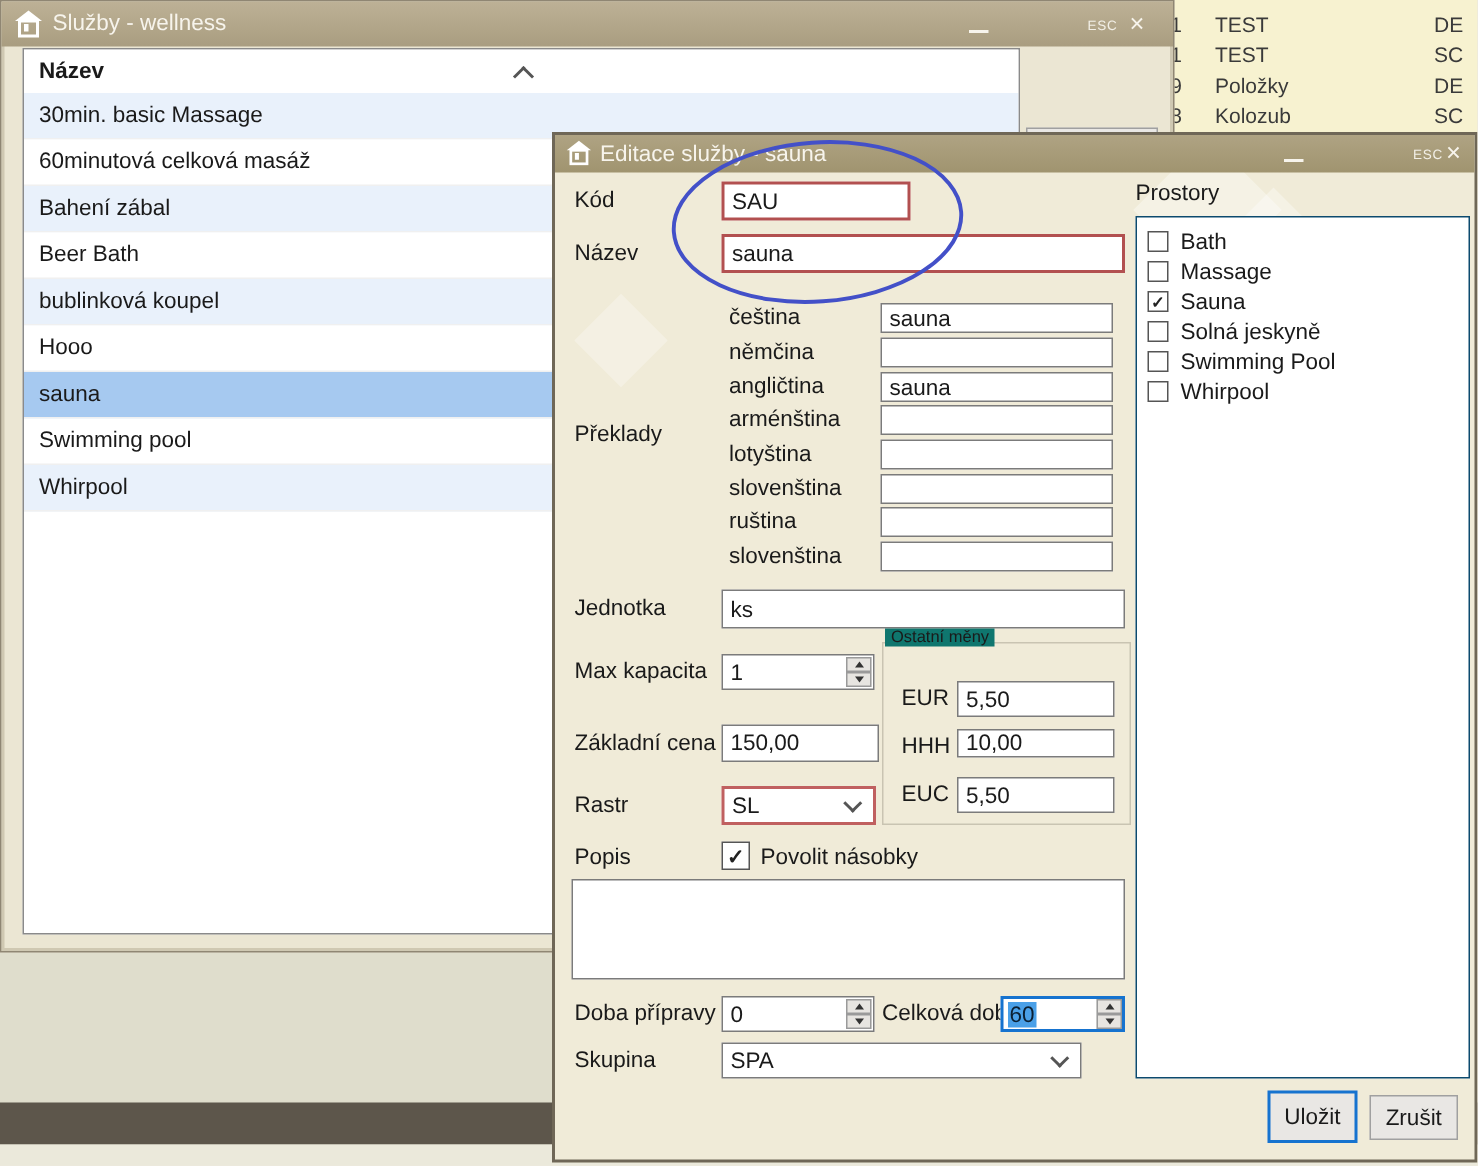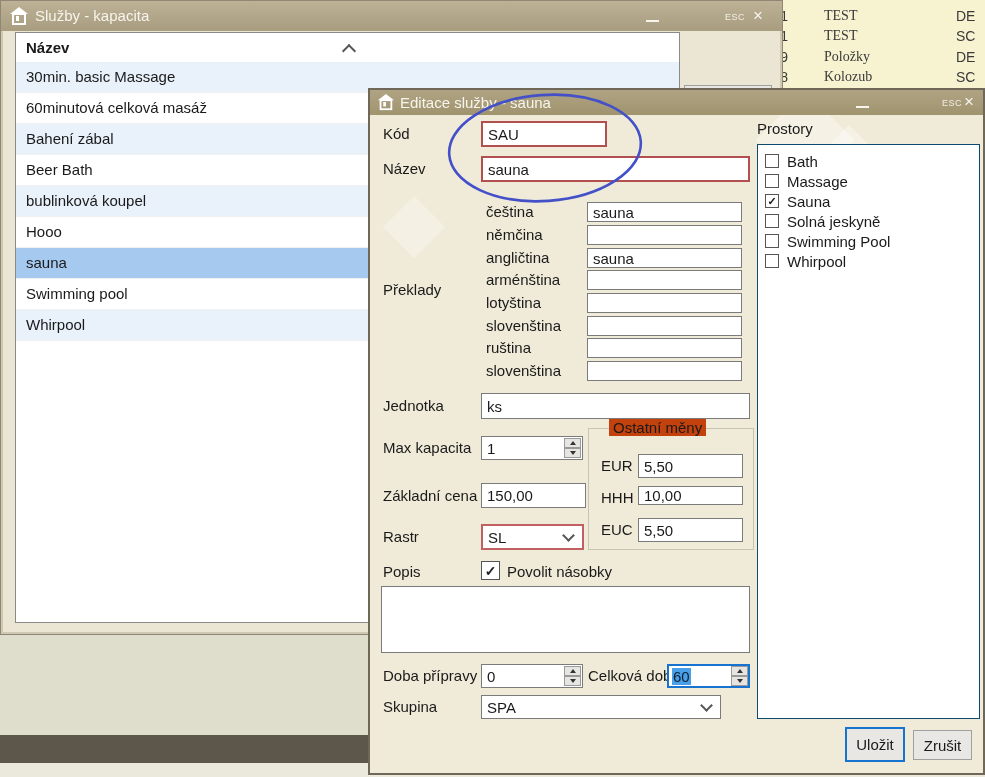--- a/index.html
+++ b/index.html
@@ -2,21 +2,21 @@
 <html><head>
 <meta charset="utf-8">
 <style>
   html,body{margin:0;padding:0;}
   .screen{position:relative;width:985px;height:777px;overflow:hidden;
     background:#dfddcc;font-family:"Liberation Sans",sans-serif;color:#1a1a1a;}
   
   .bg-top{position:absolute;left:700px;top:0;width:285px;height:88px;background:#f7f2d0;z-index:0;}
   .bg-row{position:absolute;left:0;width:285px;height:17px;font-size:14px;color:#3a3a3a;}
   .bg-num{position:absolute;left:60px;width:28px;text-align:right;}
-  .bg-name{position:absolute;left:124px;font-family:Liberation Serif, serif;}
+  .bg-name{position:absolute;left:110px;}
   .bg-code{position:absolute;left:256px;}
   .bar-dark{position:absolute;left:0;top:735px;width:985px;height:28px;background:#5d564b;z-index:0;}
   .bar-light{position:absolute;left:0;top:763px;width:985px;height:14px;background:#ebe9db;z-index:0;}
   
   .titlebar{position:absolute;left:0;top:0;right:0;color:#f7f4ec;}
   .title-text{position:absolute;font-size:15px;white-space:nowrap;}
   .esc-label{position:absolute;font-size:9px;letter-spacing:.5px;color:#f2efe6;}
   .close-x{position:absolute;font-size:17px;line-height:17px;color:#f7f4ec;cursor:default;}
   .min-bar{position:absolute;width:13px;height:2px;background:#f7f4ec;}
   .house{position:absolute;width:17px;height:16px;}
@@ -48,21 +48,21 @@
   .red-border{border:2px solid #b25050;}
   .pink-border{border:2px solid #c06060;}
   .blue-border{border:2px solid #1673cf;}
   .spin{position:absolute;right:1px;top:1px;bottom:1px;width:17px;display:flex;flex-direction:column;}
   .sbtn{flex:1;background:#e7e5e1;border:1px solid #9a9a9a;display:flex;align-items:center;justify-content:center;}
   .tri-up{width:0;height:0;border-left:3px solid transparent;border-right:3px solid transparent;border-bottom:4px solid #333;}
   .tri-dn{width:0;height:0;border-left:3px solid transparent;border-right:3px solid transparent;border-top:4px solid #333;}
   .chev-dn{position:absolute;right:9px;top:50%;margin-top:-6px;width:7px;height:7px;
     border-right:2px solid #555;border-bottom:2px solid #555;transform:rotate(45deg);}
   .groupbox{position:absolute;border:1px solid #c9c4b2;}
-  .group-label{position:absolute;left:20px;top:-10px;background:#c2410c;padding:0 4px;font-size:15px;}
+  .group-label{position:absolute;left:1px;top:-10px;background:#0f766e;padding:0 4px;font-size:11px;}
   .checkbox{position:absolute;box-sizing:border-box;background:#fff;border:1px solid #555;
     display:flex;align-items:center;justify-content:center;font-size:14px;font-weight:bold;color:#222;}
   .prostory-box{position:absolute;background:#fff;border:1px solid #0c4a6e;padding:6px 0 0 7px;box-sizing:border-box;}
   .p-item{display:flex;align-items:center;height:20px;font-size:15px;}
   .p-check{width:14px;height:14px;box-sizing:border-box;border:1px solid #555;background:#fff;margin-right:8px;
     display:flex;align-items:center;justify-content:center;font-size:11px;font-weight:bold;color:#222;}
   .sel-text{background:#4aa0e8;color:#0b2033;padding:0 1px;text-align:center;}
   .btn-save{position:absolute;left:475px;top:637px;width:60px;height:35px;border:2px solid #1673cf;}
   .btn-cancel{position:absolute;left:543px;top:640px;width:59px;height:30px;}
   .wm{position:absolute;transform:rotate(45deg);background:rgba(255,255,255,.35);z-index:0;}
@@ -98,21 +98,21 @@
   <div class="bar-dark"></div>
   <div class="bar-light"></div>
 
   <div class="win-list">
     <div class="titlebar">
       <span class="house" style="left:9px;top:7px">
         <span class="roof"></span>
           <span class="base"></span>
           <span class="door"></span>
       </span>
-      <span class="title-text" style="left:34px;top:6px">Služby - kapacita</span>
+      <span class="title-text" style="left:34px;top:6px">Služby - wellness</span>
       <span class="min-bar" style="left:645px;top:19px"></span>
       <span class="esc-label" style="left:724px;top:11px">ESC</span>
       <span class="close-x" style="left:752px;top:6px">×</span>
     </div>
 
     <div class="listbox">
       <div class="list-header">
         <span>Název</span>
         <span class="sort-caret"></span>
       </div>

